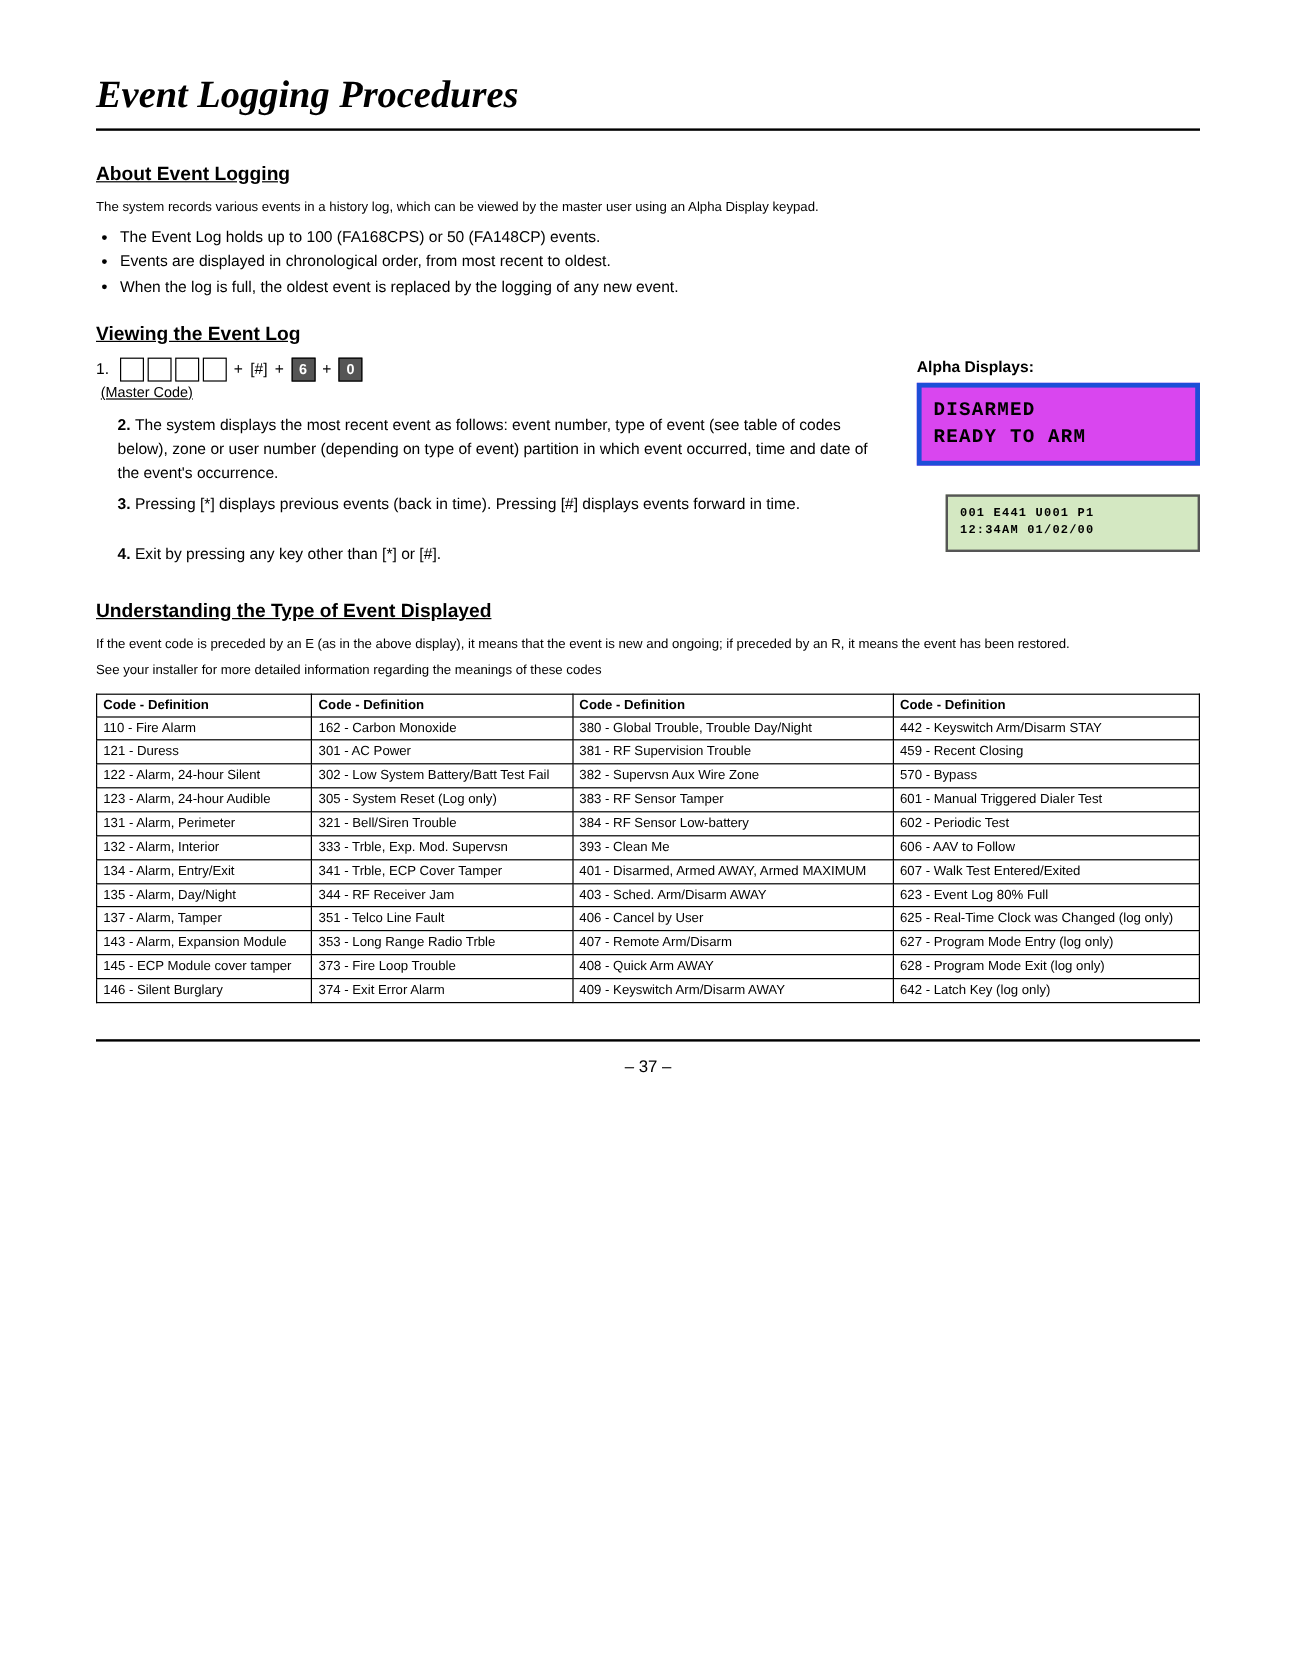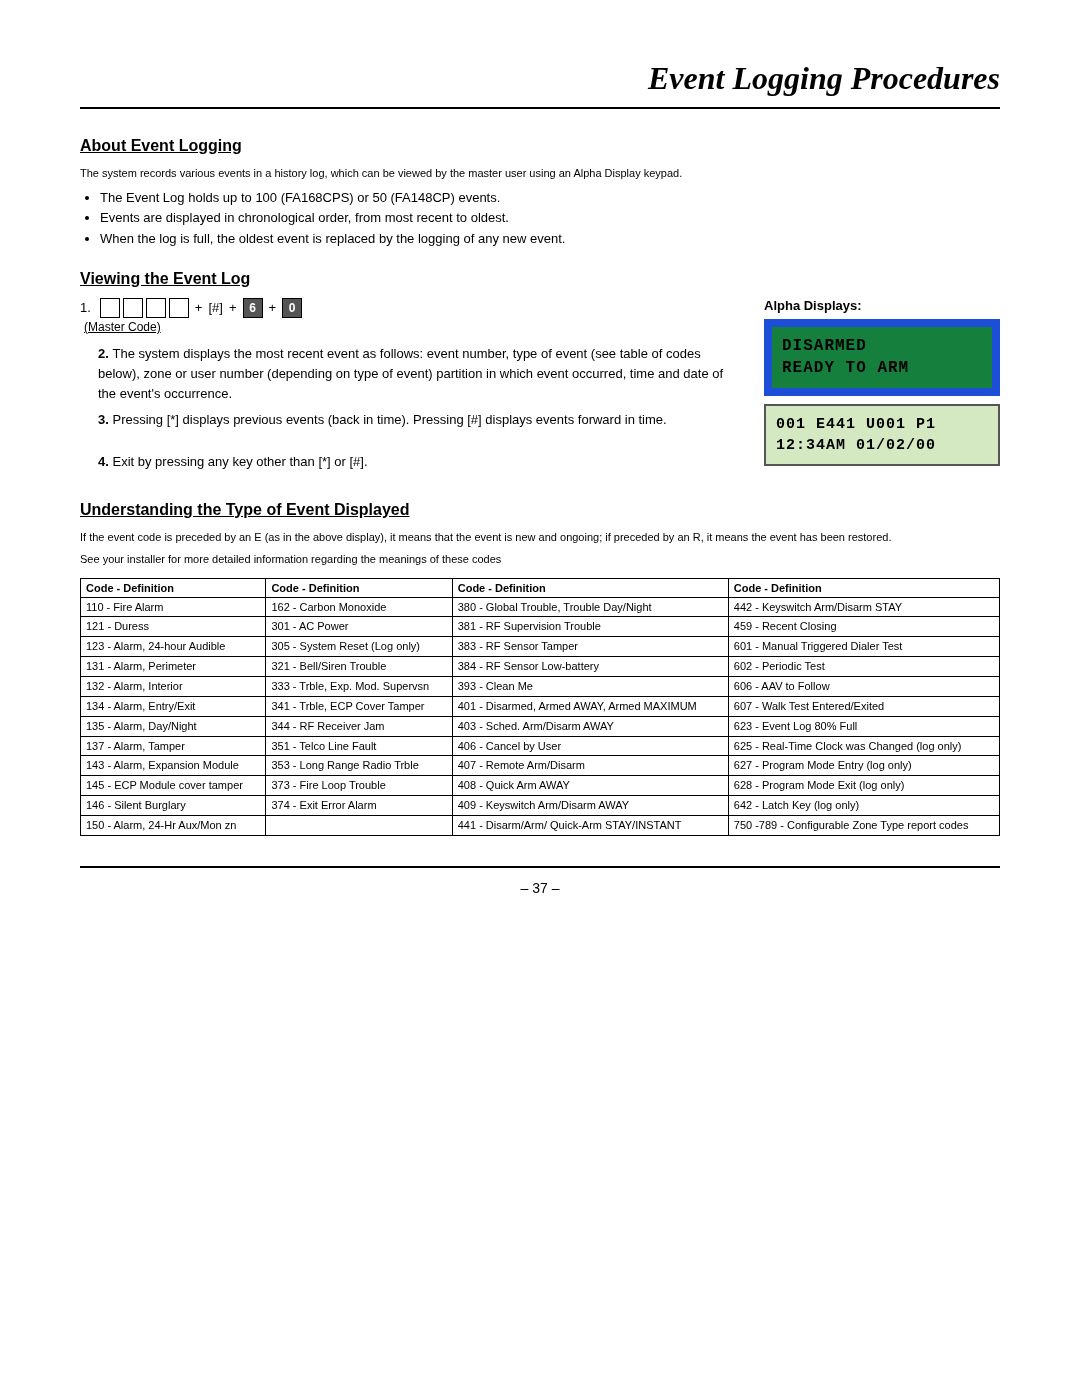--- a/index.html
+++ b/index.html
@@ -6,21 +6,21 @@
     body {
       background: #ffffff;
       font-family: Arial, Helvetica, sans-serif;
       font-size: 13px;
       color: #000;
       width: 1080px;
       min-height: 1397px;
       padding: 60px 80px 60px 80px;
     }
     .page-title {
-      text-align: right;
+      text-align: left;
       font-family: 'Times New Roman', Times, serif;
       font-size: 32px;
       font-weight: bold;
       font-style: italic;
       border-bottom: 2px solid #000;
       padding-bottom: 10px;
       margin-bottom: 28px;
     }
     .section-heading {
       font-size: 16px;
@@ -54,41 +54,42 @@
     .viewing-right {
       width: 236px;
       flex-shrink: 0;
     }
     .alpha-displays-label {
       font-size: 13px;
       font-weight: bold;
       margin-bottom: 6px;
     }
     .lcd-display {
-      background: #15803d;
-      border: 8px solid #1d4ed8;
+      background: #d946ef;
+      border: 4px solid #1d4ed8;
       font-family: 'Courier New', Courier, monospace;
       font-size: 16px;
       font-weight: bold;
       padding: 8px 10px;
-      margin-bottom: 8px;
+      margin-bottom: 24px;
       letter-spacing: 1px;
       line-height: 1.4;
       min-width: 200px;
     }
     .lcd-display2 {
       background: #d4e8c2;
       border: 2px solid #555;
       font-family: 'Courier New', Courier, monospace;
-      font-size: 15px;
+      font-size: 10px;
       font-weight: bold;
       padding: 8px 10px;
       letter-spacing: 1px;
       line-height: 1.4;
       min-width: 200px;
+      margin-left: 24px;
     }
     .key-box {
       border: 1px solid #000;
       width: 20px;
       height: 20px;
       display: inline-flex;
       align-items: center;
       justify-content: center;
       font-size: 12px;
       font-weight: bold;
@@ -249,20 +250,26 @@
           <td>380 - Global Trouble, Trouble Day/Night</td>
           <td>442 - Keyswitch Arm/Disarm STAY</td>
         </tr>
         <tr>
           <td>121 - Duress</td>
           <td>301 - AC Power</td>
           <td>381 - RF Supervision Trouble</td>
           <td>459 - Recent Closing</td>
         </tr>
         <tr>
+          <td>122 - Alarm, 24-hour Silent</td>
+          <td>302 - Low System Battery/Batt Test Fail</td>
+          <td>382 - Supervsn Aux Wire Zone</td>
+          <td>570 - Bypass</td>
+        </tr>
+        <tr>
           <td>123 - Alarm, 24-hour Audible</td>
           <td>305 - System Reset (Log only)</td>
           <td>383 - RF Sensor Tamper</td>
           <td>601 - Manual Triggered Dialer Test</td>
         </tr>
         <tr>
           <td>131 - Alarm, Perimeter</td>
           <td>321 - Bell/Siren Trouble</td>
           <td>384 - RF Sensor Low-battery</td>
           <td>602 - Periodic Test</td>
@@ -302,24 +309,18 @@
           <td>373 - Fire Loop Trouble</td>
           <td>408 - Quick Arm AWAY</td>
           <td>628 - Program Mode Exit (log only)</td>
         </tr>
         <tr>
           <td>146 - Silent Burglary</td>
           <td>374 - Exit Error Alarm</td>
           <td>409 - Keyswitch Arm/Disarm AWAY</td>
           <td>642 - Latch Key (log only)</td>
         </tr>
-        <tr>
-          <td>150 - Alarm, 24-Hr Aux/Mon zn</td>
-          <td></td>
-          <td>441 - Disarm/Arm/ Quick-Arm STAY/INSTANT</td>
-          <td>750 -789 - Configurable Zone Type report codes</td>
-        </tr>
       </tbody>
   </table>
 </div>
 
 <div class="bottom-rule"></div>
 <div class="page-number">– 37 –</div>
 
 </body></html>

